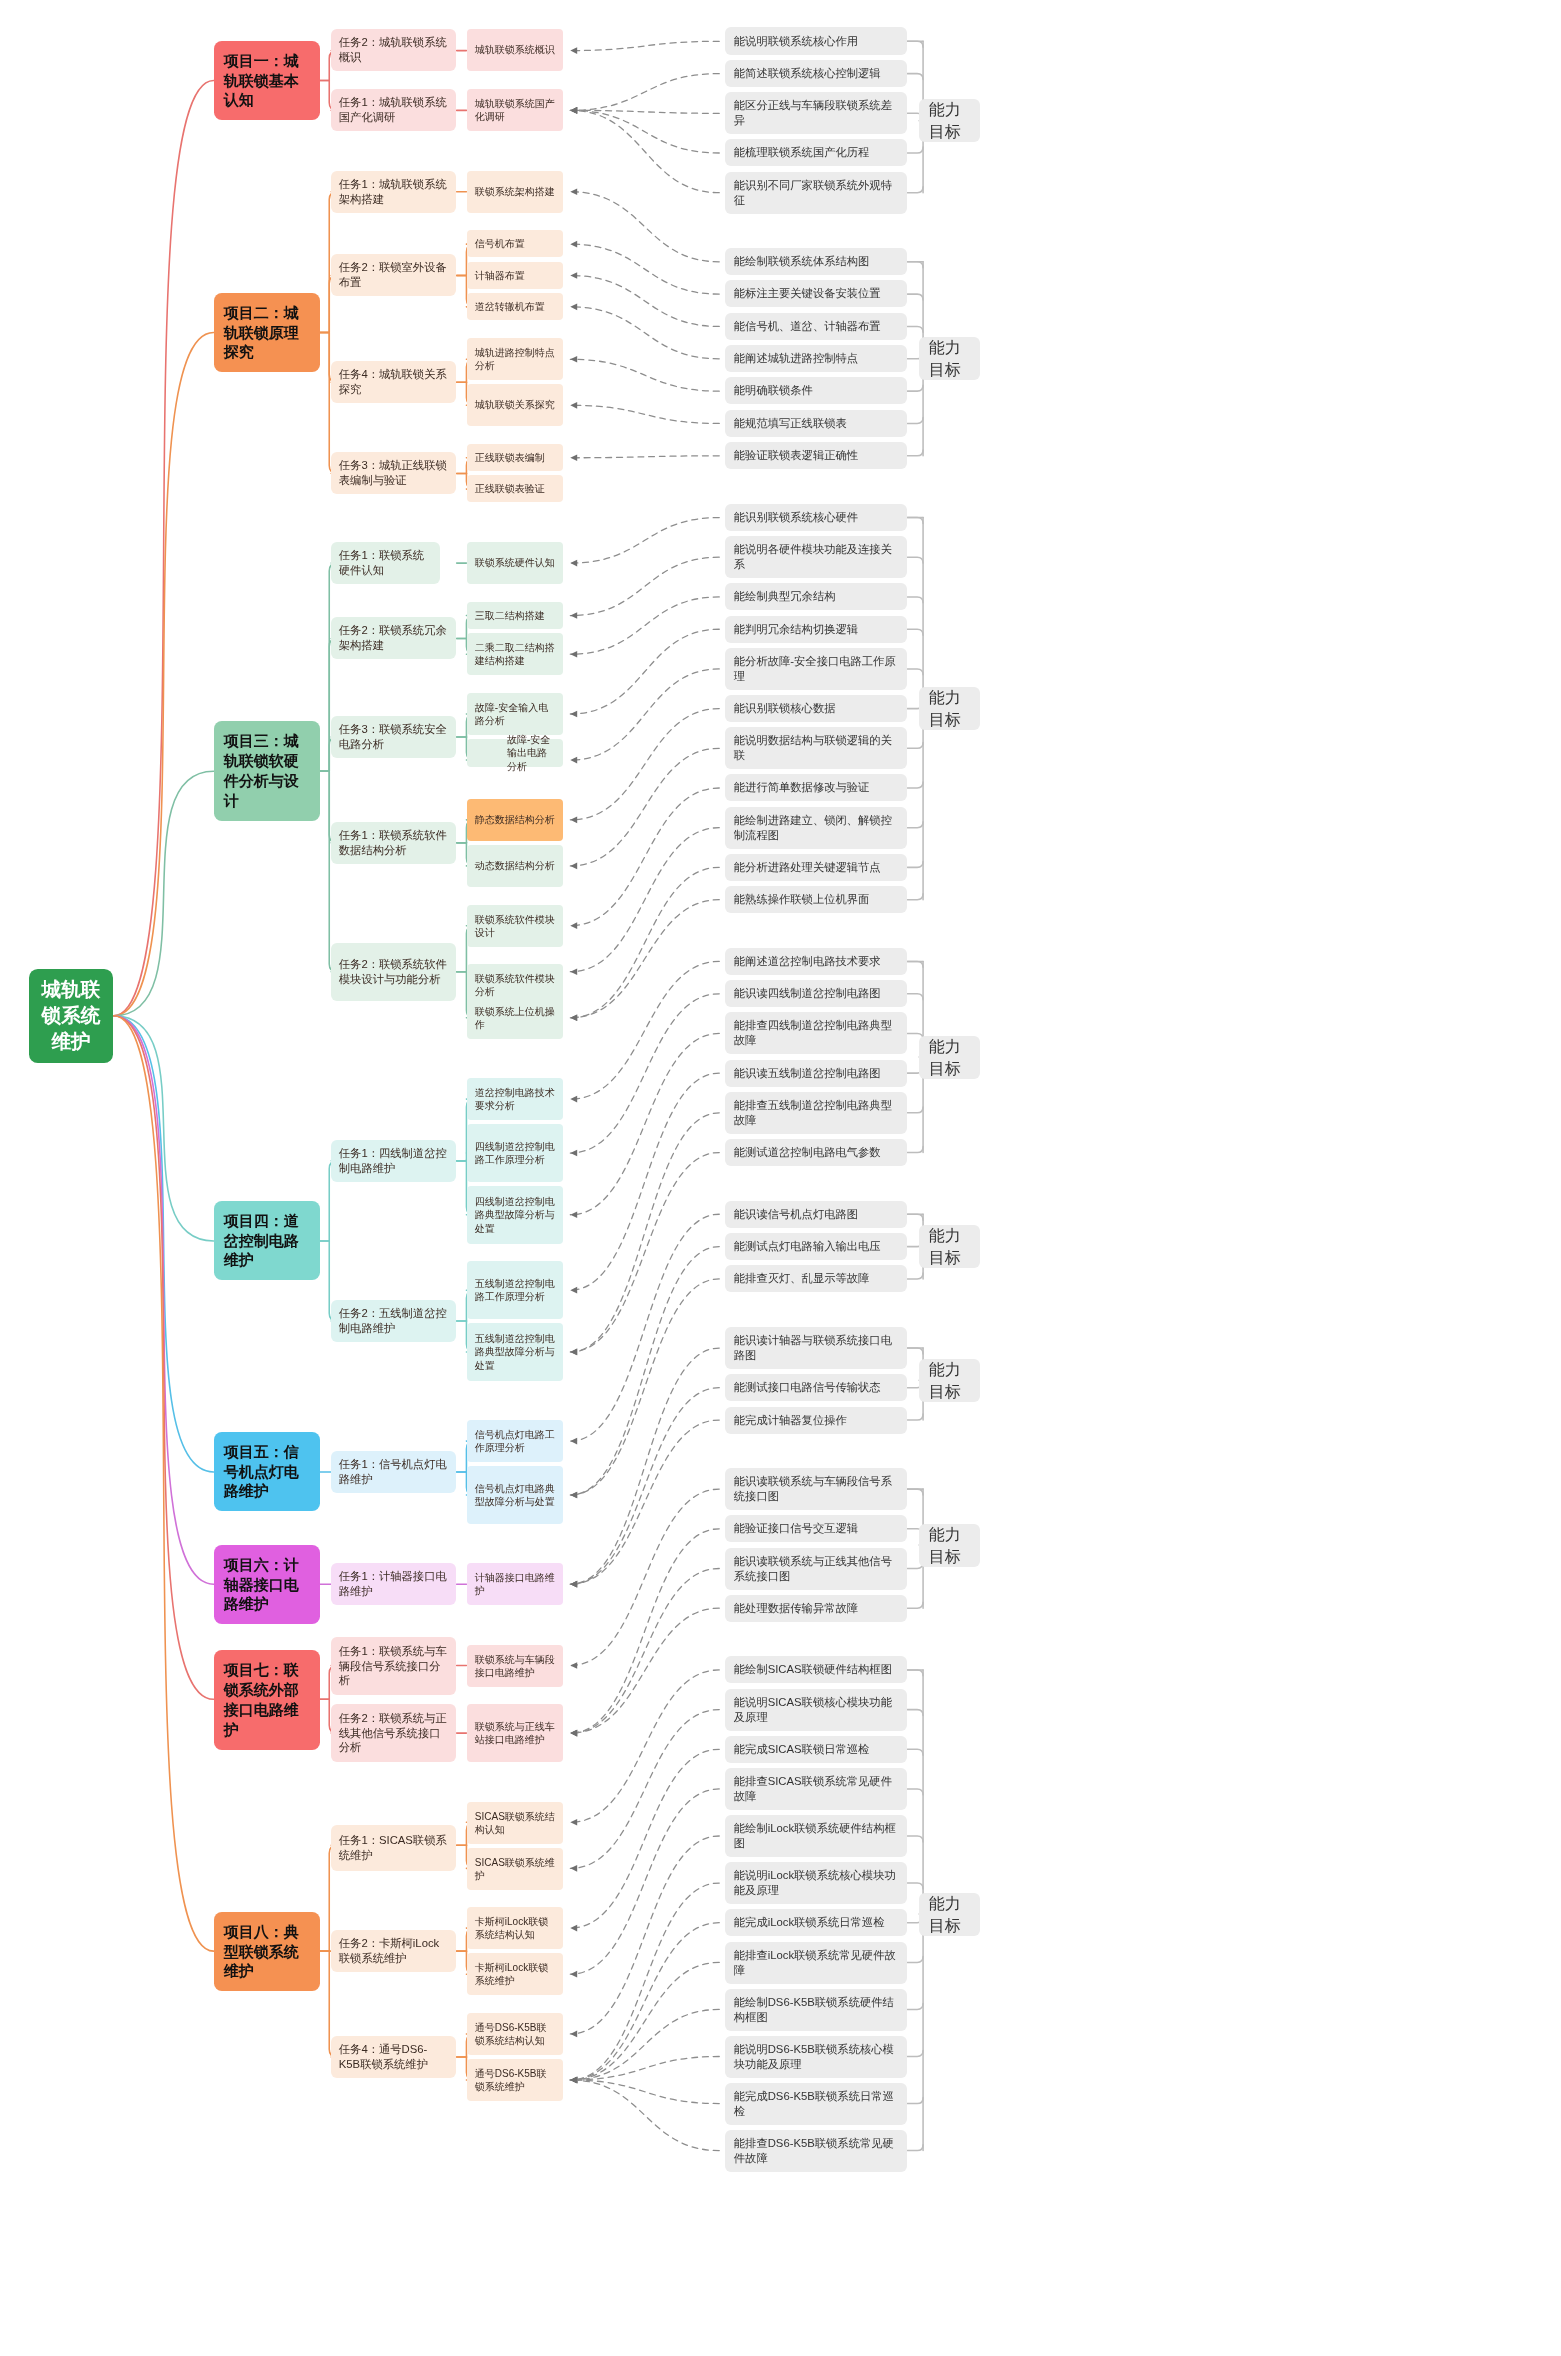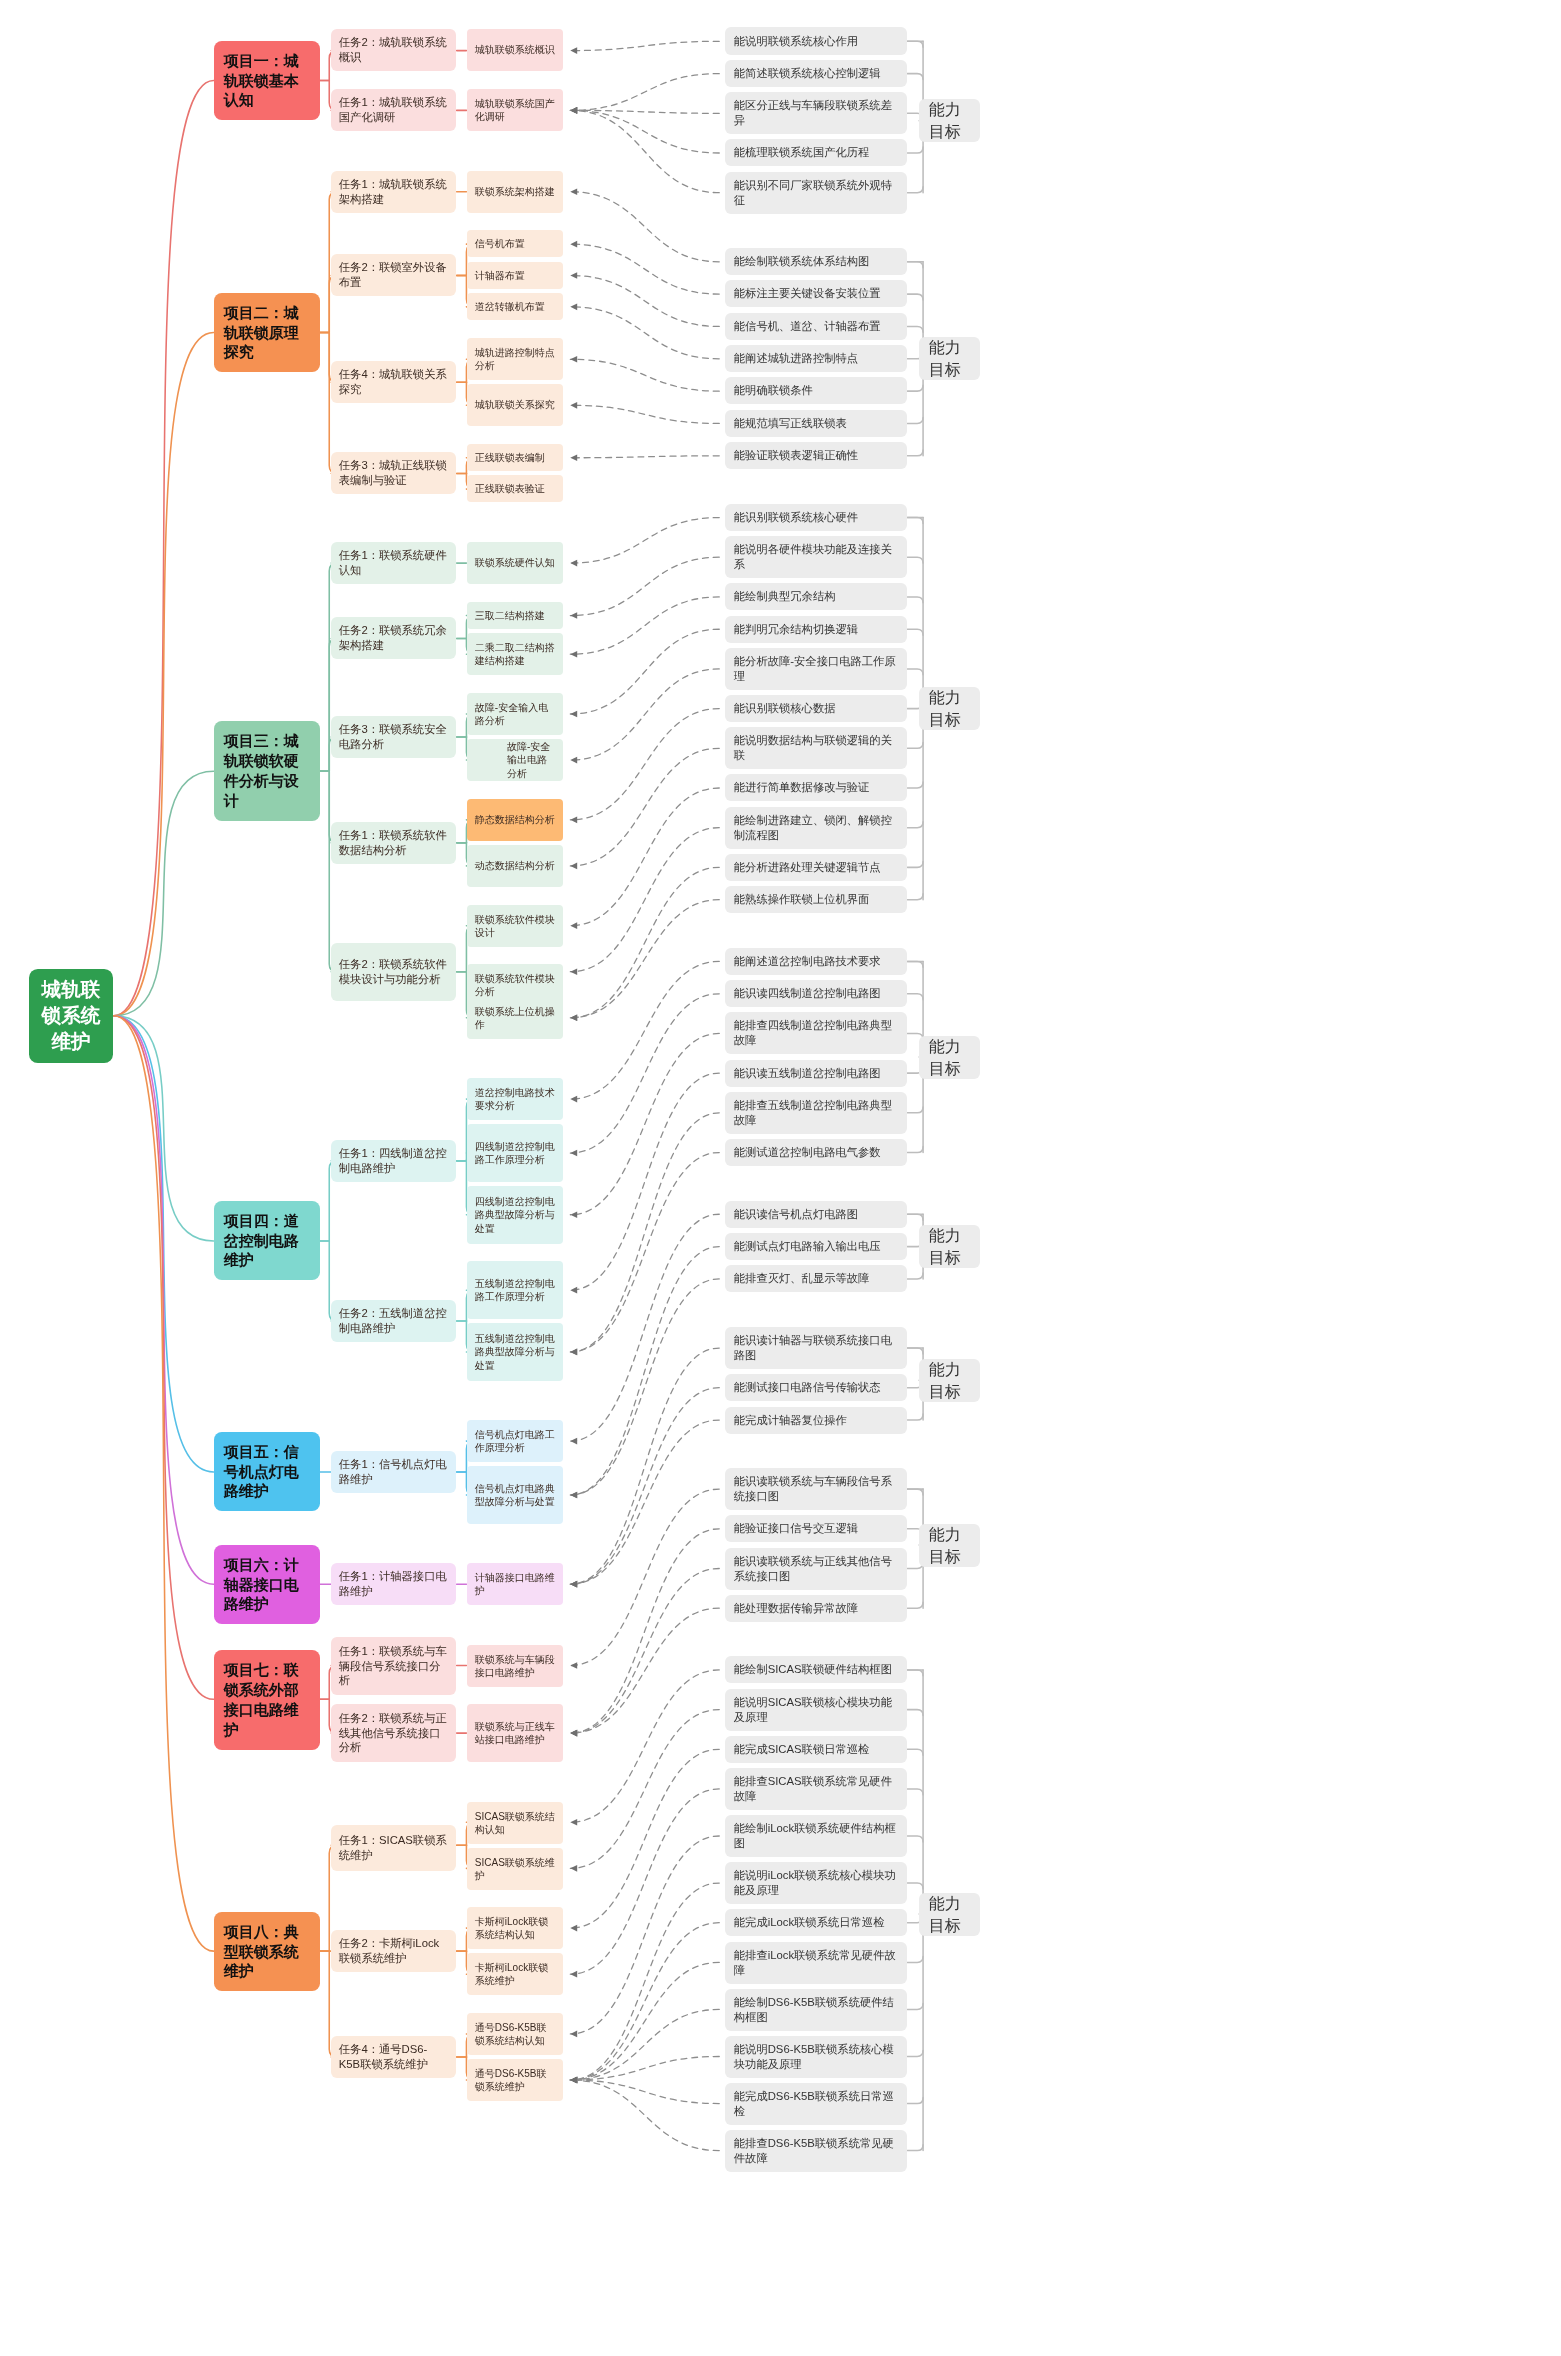--- a/index.html
+++ b/index.html
@@ -357,28 +357,28 @@
       <div class="node leaf" style="left: 467px; top: 475px; width: 96px; background: rgb(252, 234, 220); height: 27.4px;">正线联锁表验证</div>
       <div class="node proj" style="left: 214px; top: 293px; width: 106px; background: rgb(245, 145, 82); height: 79px;">项目二：城轨联锁原理探究</div>
       <div class="node goal" style="left: 725px; top: 248px; width: 182px; height: 27.4px;">能绘制联锁系统体系结构图</div>
       <div class="node goal" style="left: 725px; top: 280px; width: 182px; height: 27.4px;">能标注主要关键设备安装位置</div>
       <div class="node goal" style="left: 725px; top: 313px; width: 182px; height: 27.4px;">能信号机、道岔、计轴器布置</div>
       <div class="node goal" style="left: 725px; top: 345px; width: 182px; height: 27.4px;">能阐述城轨进路控制特点</div>
       <div class="node goal" style="left: 725px; top: 377px; width: 182px; height: 27.4px;">能明确联锁条件</div>
       <div class="node goal" style="left: 725px; top: 410px; width: 182px; height: 27.4px;">能规范填写正线联锁表</div>
       <div class="node goal" style="left: 725px; top: 442px; width: 182px; height: 27.4px;">能验证联锁表逻辑正确性</div>
       <div class="node goallabel" style="left: 919px; top: 337px; width: 61px; height: 43px;">能力目标</div>
-      <div class="node task" style="left: 331px; top: 542px; width: 125px; background: rgb(227, 241, 232); height: 42px;">任务1：联锁系统硬件认知</div>
+      <div class="node task" style="left: 331px; top: 542px; width: 109px; background: rgb(227, 241, 232); height: 42px;">任务1：联锁系统硬件认知</div>
       <div class="node leaf" style="left: 467px; top: 542px; width: 96px; background: rgb(227, 241, 232); height: 42px;">联锁系统硬件认知</div>
       <div class="node task" style="left: 331px; top: 617px; width: 125px; background: rgb(227, 241, 232); height: 42px;">任务2：联锁系统冗余架构搭建</div>
       <div class="node leaf" style="left: 467px; top: 602px; width: 96px; background: rgb(227, 241, 232); height: 27.4px;">三取二结构搭建</div>
       <div class="node leaf" style="left: 467px; top: 633px; width: 96px; background: rgb(227, 241, 232); height: 42px;">二乘二取二结构搭建结构搭建</div>
       <div class="node task" style="left: 331px; top: 716px; width: 125px; background: rgb(227, 241, 232); height: 42px;">任务3：联锁系统安全电路分析</div>
       <div class="node leaf" style="left: 467px; top: 693px; width: 96px; background: rgb(227, 241, 232); height: 42px;">故障-安全输入电路分析</div>
-      <div class="node leaf" style="left: 467px; top: 739px; width: 96px; background: rgb(227, 241, 232); height: 42px; padding-left: 40px;">故障-安全输出电路分析</div>
+      <div class="node leaf" style="left: 467px; top: 739px; width: 96px; background: rgb(227, 241, 232); height: 28px; padding-left: 40px;">故障-安全输出电路分析</div>
       <div class="node task" style="left: 331px; top: 822px; width: 125px; background: rgb(227, 241, 232); height: 42px;">任务1：联锁系统软件数据结构分析</div>
       <div class="node leaf" style="left: 467px; top: 799px; width: 96px; background: #fdba74; height: 42px;">静态数据结构分析</div>
       <div class="node leaf" style="left: 467px; top: 845px; width: 96px; background: rgb(227, 241, 232); height: 42px;">动态数据结构分析</div>
       <div class="node task" style="left: 331px; top: 943px; width: 125px; background: rgb(227, 241, 232); height: 58px;">任务2：联锁系统软件模块设计与功能分析</div>
       <div class="node leaf" style="left: 467px; top: 905px; width: 96px; background: rgb(227, 241, 232); height: 42px;">联锁系统软件模块设计</div>
       <div class="node leaf" style="left: 467px; top: 964px; width: 96px; background: rgb(227, 241, 232); height: 42px;">联锁系统软件模块分析</div>
       <div class="node leaf" style="left: 467px; top: 997px; width: 96px; background: rgb(227, 241, 232); height: 42px;">联锁系统上位机操作</div>
       <div class="node proj" style="left: 214px; top: 721px; width: 106px; background: rgb(145, 207, 173); height: 100px;">项目三：城轨联锁软硬件分析与设计</div>
       <div class="node goal" style="left: 725px; top: 504px; width: 182px; height: 27.4px;">能识别联锁系统核心硬件</div>
       <div class="node goal" style="left: 725px; top: 536px; width: 182px; height: 42px;">能说明各硬件模块功能及连接关系</div>

